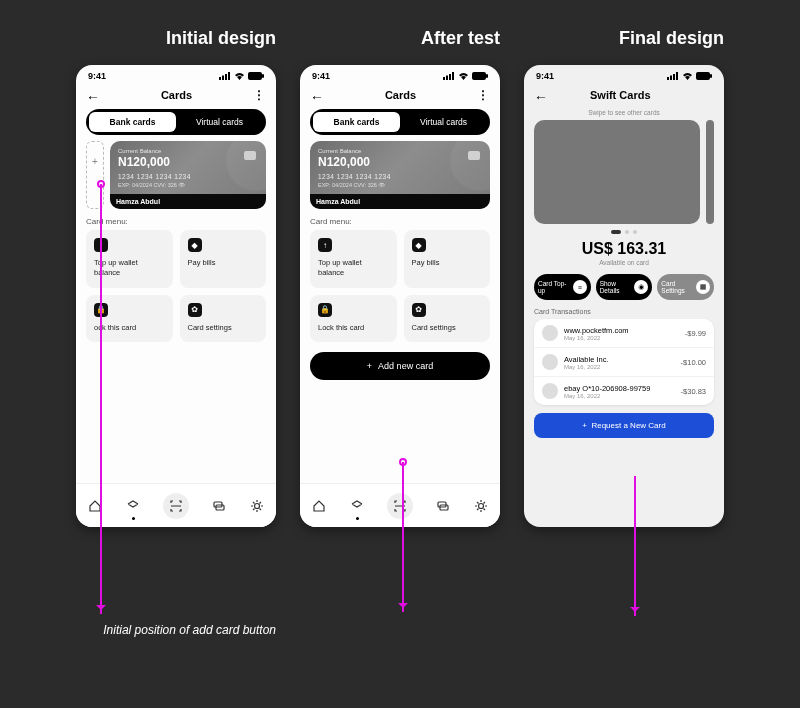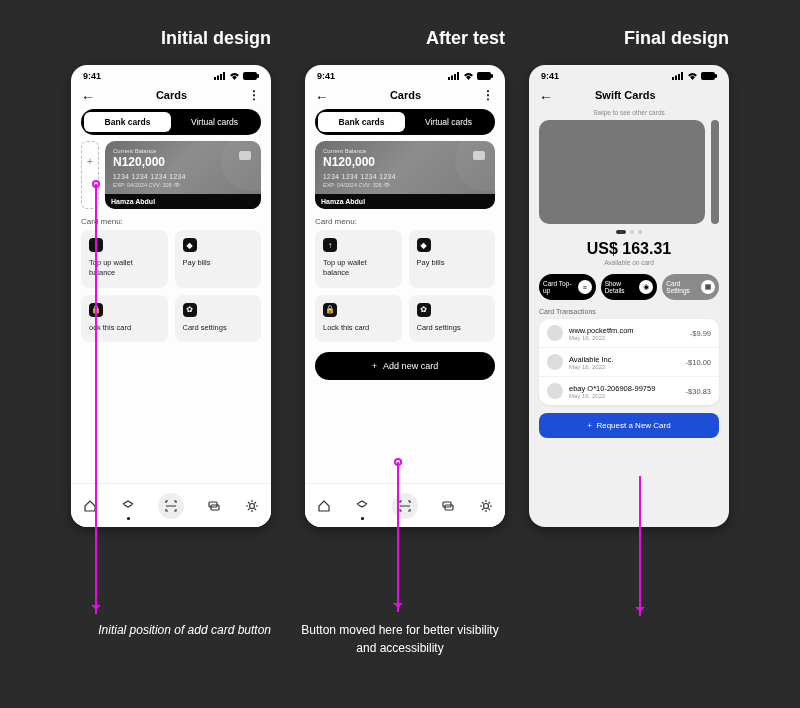--- a/index.html
+++ b/index.html
@@ -285,21 +285,20 @@
               <circle cx="7" cy="7" r="2.5" fill="none" stroke="#333" stroke-width="1.2"></circle>
               <path d="M7 1 V3 M7 11 V13 M1 7 H3 M11 7 H13 M3 3 L4.5 4.5 M9.5 9.5 L11 11 M11 3 L9.5 4.5 M4.5 9.5 L3 11" stroke="#333" stroke-width="1.2"></path>
             </svg>
           </span>
       </div>
     </div>
     <div class="anno anno2">
       <div class="arrow-origin-dot"></div>
       <div class="arrow-down"></div>
     </div>
-    <div class="caption" style="margin-top:94px;">Button moved here for better visibility and  accessibility</div>
   </div>
 
   <div class="col">
     <div class="col-title">Final design</div>
     <div class="phone final" style="background:#f0f0f0;">
       <div class="statusbar">
         <span>9:41</span>
         <span class="sb-icons">
           <svg width="12" height="8" viewBox="0 0 12 8">
               <rect x="0" y="5" width="2" height="3" fill="#000"></rect>

